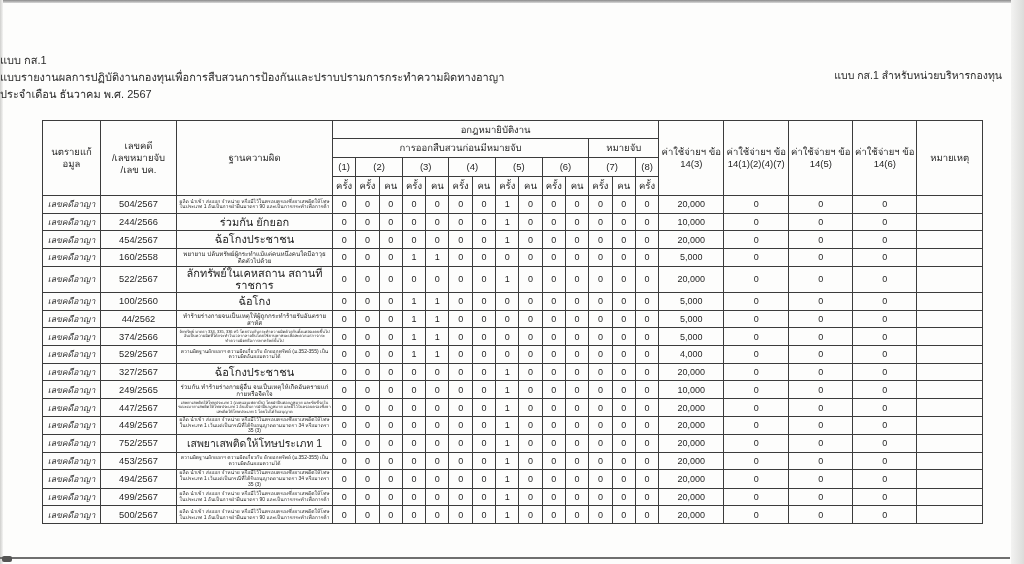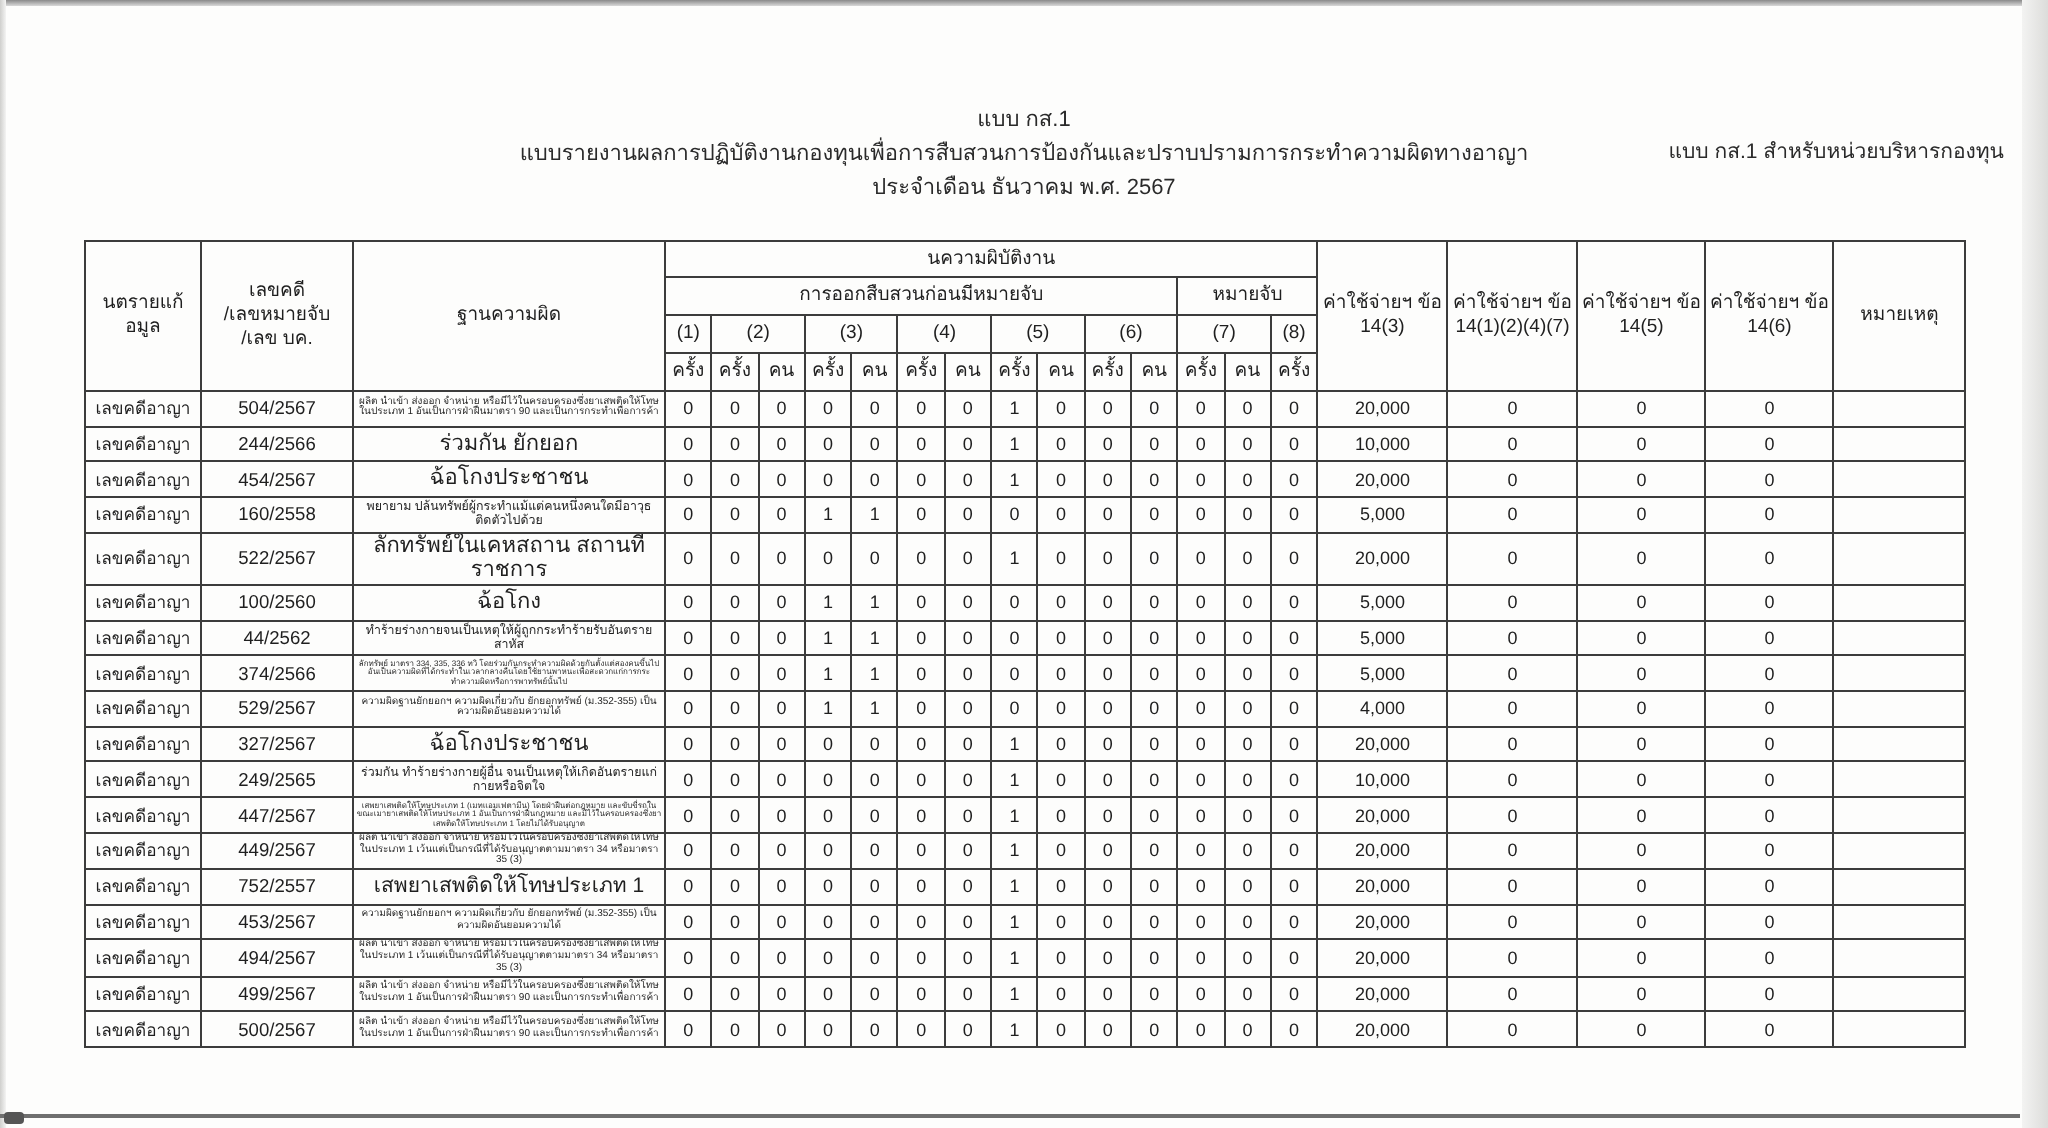--- a/index.html
+++ b/index.html
@@ -14,37 +14,37 @@
     background:linear-gradient(#8a8a8a,#d9d9d9); }
   .edge-right { position:absolute; top:0; right:0; width:13px; height:100%;
     background:linear-gradient(to right,#f3f3f2,#dcdcda); }
   .edge-left { position:absolute; top:0; left:0; width:3px; height:100%;
     background:linear-gradient(to right,#cfcfcd,#f4f4f3); }
   .edge-bottom-line { position:absolute; bottom:5px; left:0; width:1010px;
     height:2px; background:#6f6f6f; }
   .corner-blot { position:absolute; bottom:2px; left:2px; width:10px; height:6px;
     background:#555; border-radius:2px; }
 
-  .doc-header { position:absolute; top:52px; left:0; width:100%; text-align:center; }
+  .doc-header { position:absolute; top:52px; left:0; width:100%; text-align:left; }
   .doc-header div { font-size:11px; line-height:17px; color:#2a2a2a; }
   .form-code-right { position:absolute; top:67px; right:22px; font-size:10.5px; color:#2a2a2a; }
 
   table.report { position:absolute; top:120px; left:42px; width:940px;
     border-collapse:collapse; table-layout:fixed; }
   table.report th, table.report td {
     border:1px solid #3c3c3c; padding:0 1px; text-align:center;
     vertical-align:middle; font-weight:normal; color:#1f1f1f;
     overflow:hidden;
   }
   .hdr { font-size:9.5px; line-height:1.25; }
   .hdr-multiline { white-space:pre-line; }
   .h-row-a { height:18px; } .h-row-b { height:19px; }
   .h-row-c { height:19px; } .h-row-d { height:19px; }
   .data-row { height:17.7px; }
-  td.cell-type { font-size:8.6px; }
+  td.cell-type { font-size:8.6px;font-style:italic; }
   td.cell-case { font-size:9.3px; }
   td.num { font-size:9px; }
   td.expense { font-size:9px; }
   td.cell-offense { line-height:1.15; }
   .off-lg { font-size:10.5px; }
   .off-md { font-size:11px; }
   .off-sm { font-size:6.2px; }
   .off-xs { font-size:5px; line-height:1.2; }
   .off-xxs { font-size:4px; line-height:1.2; }
 </style>
@@ -91,21 +91,21 @@
         <col style="width:64px">
       <col style="width:66px">
     </colgroup>
     <thead>
       <tr class="h-row-a">
         <th rowspan="4" class="hdr">นตรายแก้อมูล</th>
         <th rowspan="4" class="hdr hdr-multiline">เลขคดี
 /เลขหมายจับ
 /เลข บค.</th>
         <th rowspan="4" class="hdr">ฐานความผิด</th>
-        <th colspan="14" class="hdr">นความผิบัติงาน</th>
+        <th colspan="14" class="hdr">อกฎหมายิบัติงาน</th>
         <th rowspan="4" class="hdr">ค่าใช้จ่ายฯ ข้อ 14(3)</th>
         <th rowspan="4" class="hdr">ค่าใช้จ่ายฯ ข้อ 14(1)(2)(4)(7)</th>
         <th rowspan="4" class="hdr">ค่าใช้จ่ายฯ ข้อ 14(5)</th>
         <th rowspan="4" class="hdr">ค่าใช้จ่ายฯ ข้อ 14(6)</th>
         <th rowspan="4" class="hdr">หมายเหตุ</th>
       </tr>
       <tr class="h-row-b">
         <th colspan="11" class="hdr">การออกสืบสวนก่อนมีหมายจับ</th>
         <th colspan="3" class="hdr">หมายจับ</th>
       </tr>

